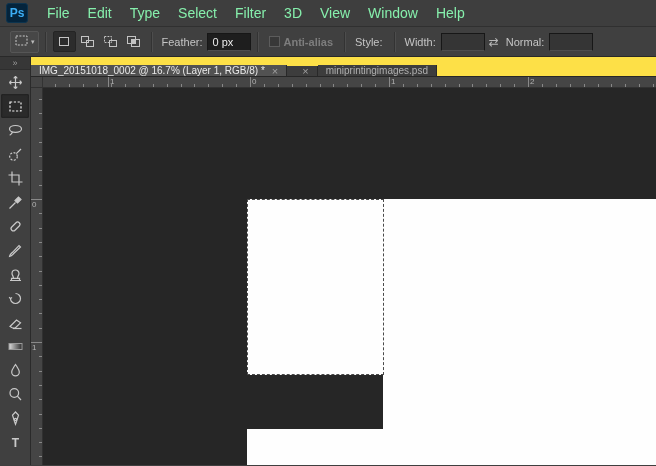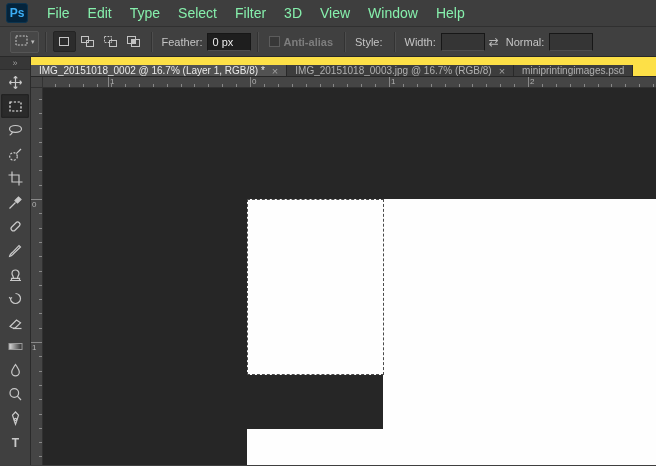--- a/index.html
+++ b/index.html
@@ -260,21 +260,20 @@
       </button>
     </div>
 
     <div class="docarea">
       <div class="tabbar">
         <div class="tab active">
           <span class="tab-label">IMG_20151018_0002 @ 16.7% (Layer 1, RGB/8) *</span>
           <span class="tab-close">×</span>
         </div>
         <div class="tab">
-          <span class="tab-label">IMG_20151018_0003.jpg @ 16.7% (RGB/8)</span>
           <span class="tab-close">×</span>
         </div>
         <div class="tab">
           <span class="tab-label">miniprintingimages.psd</span>
 
         </div>
         <div class="tabbar-fill"></div>
       </div>
 
       <div class="rulerrow">

